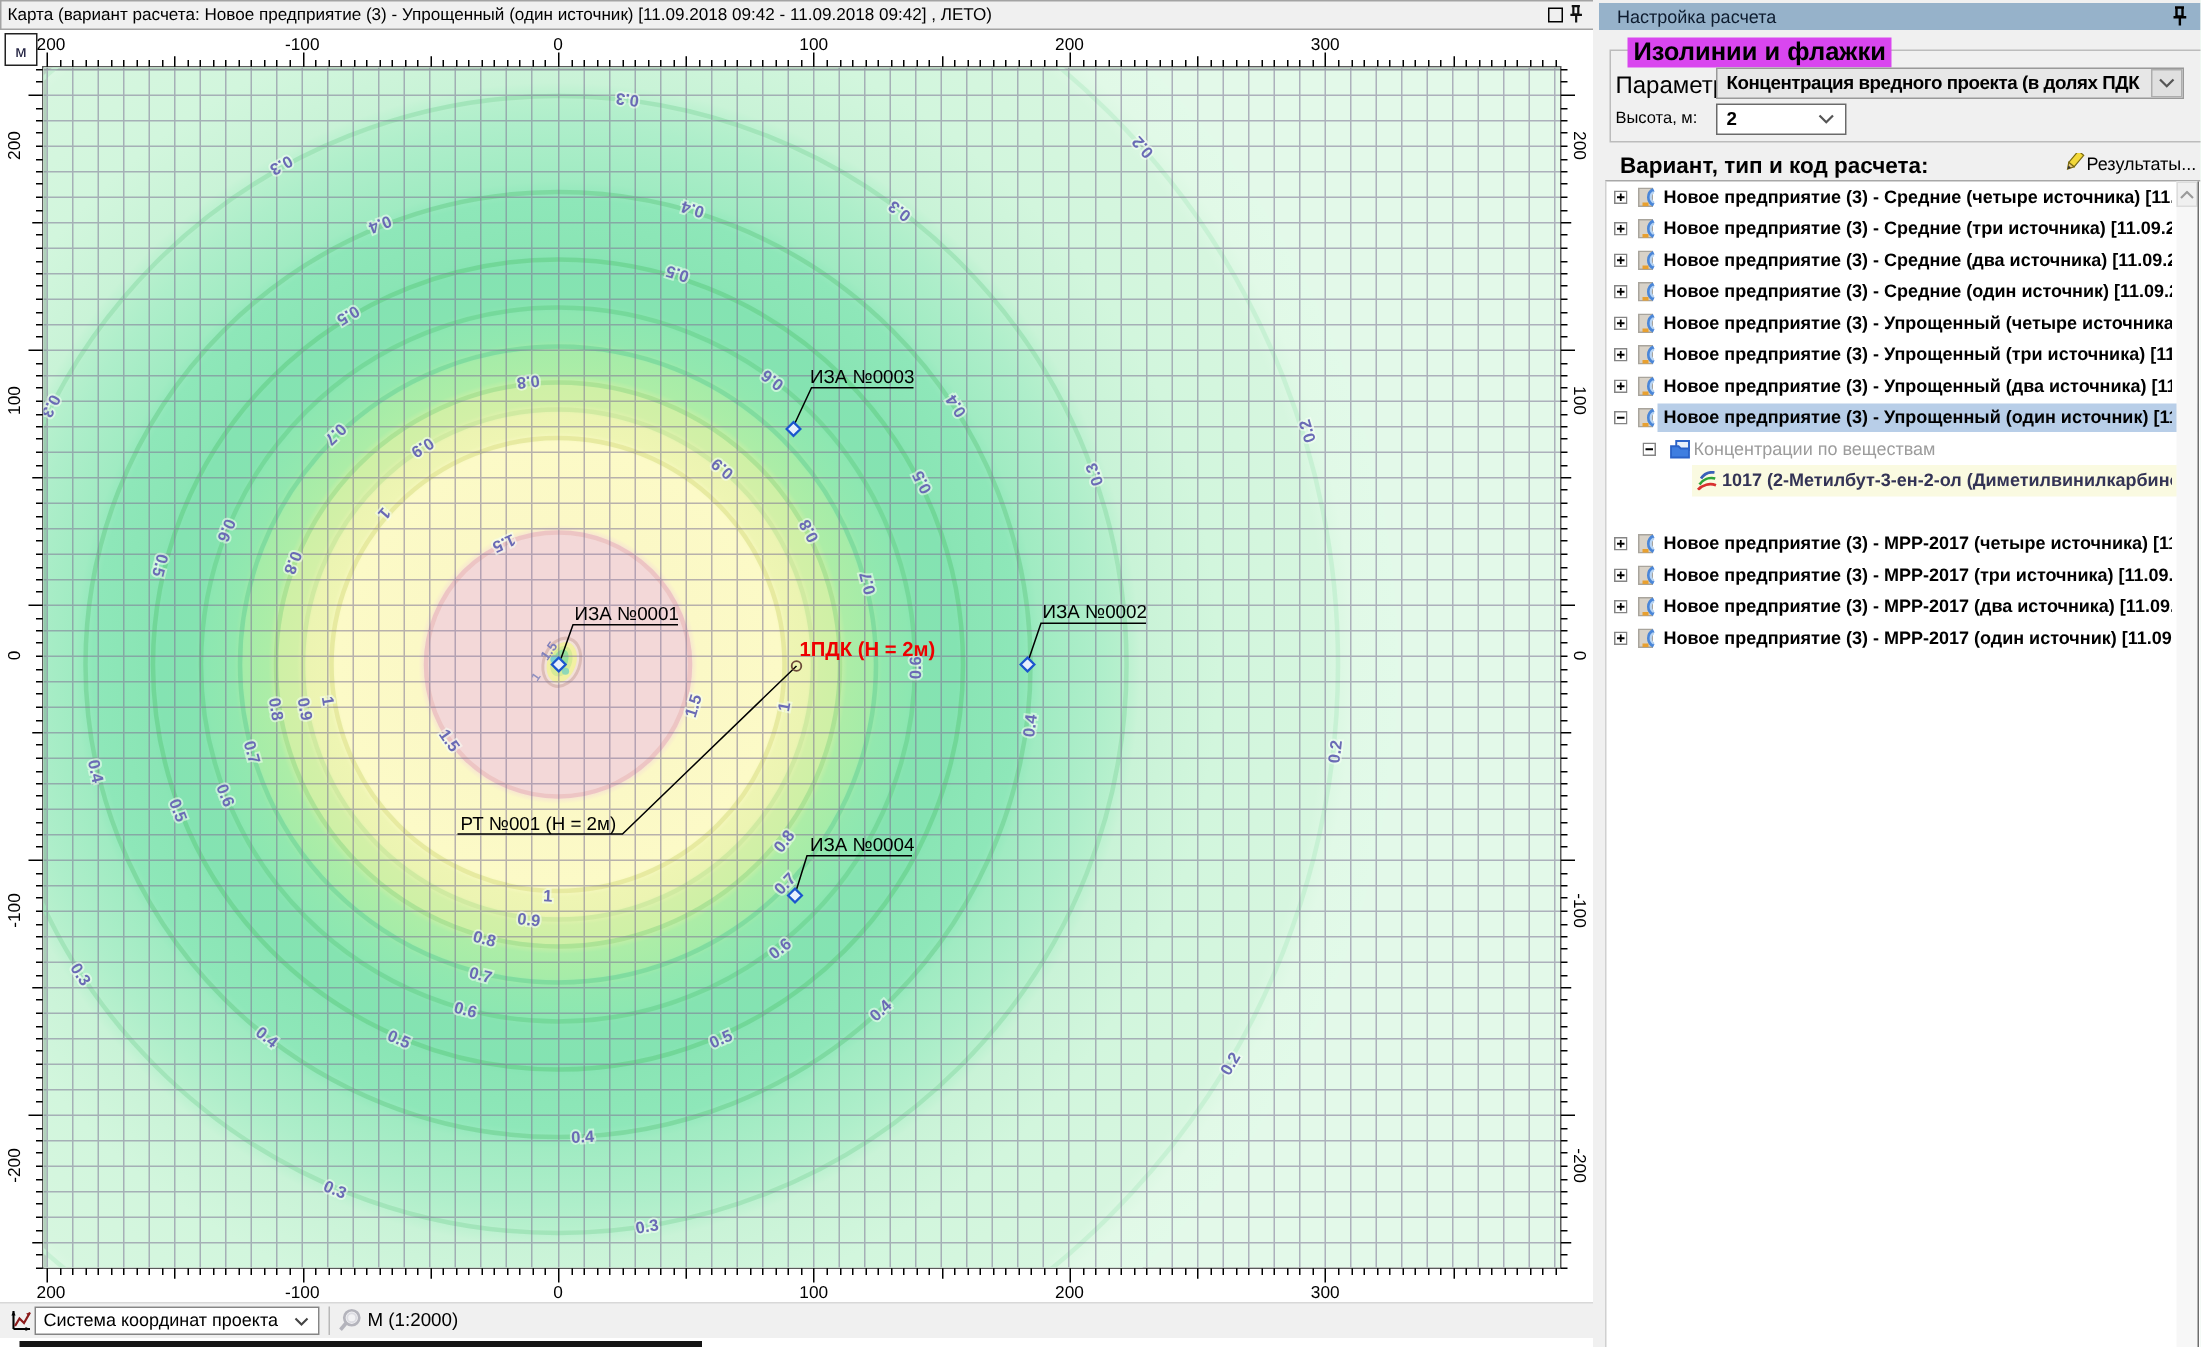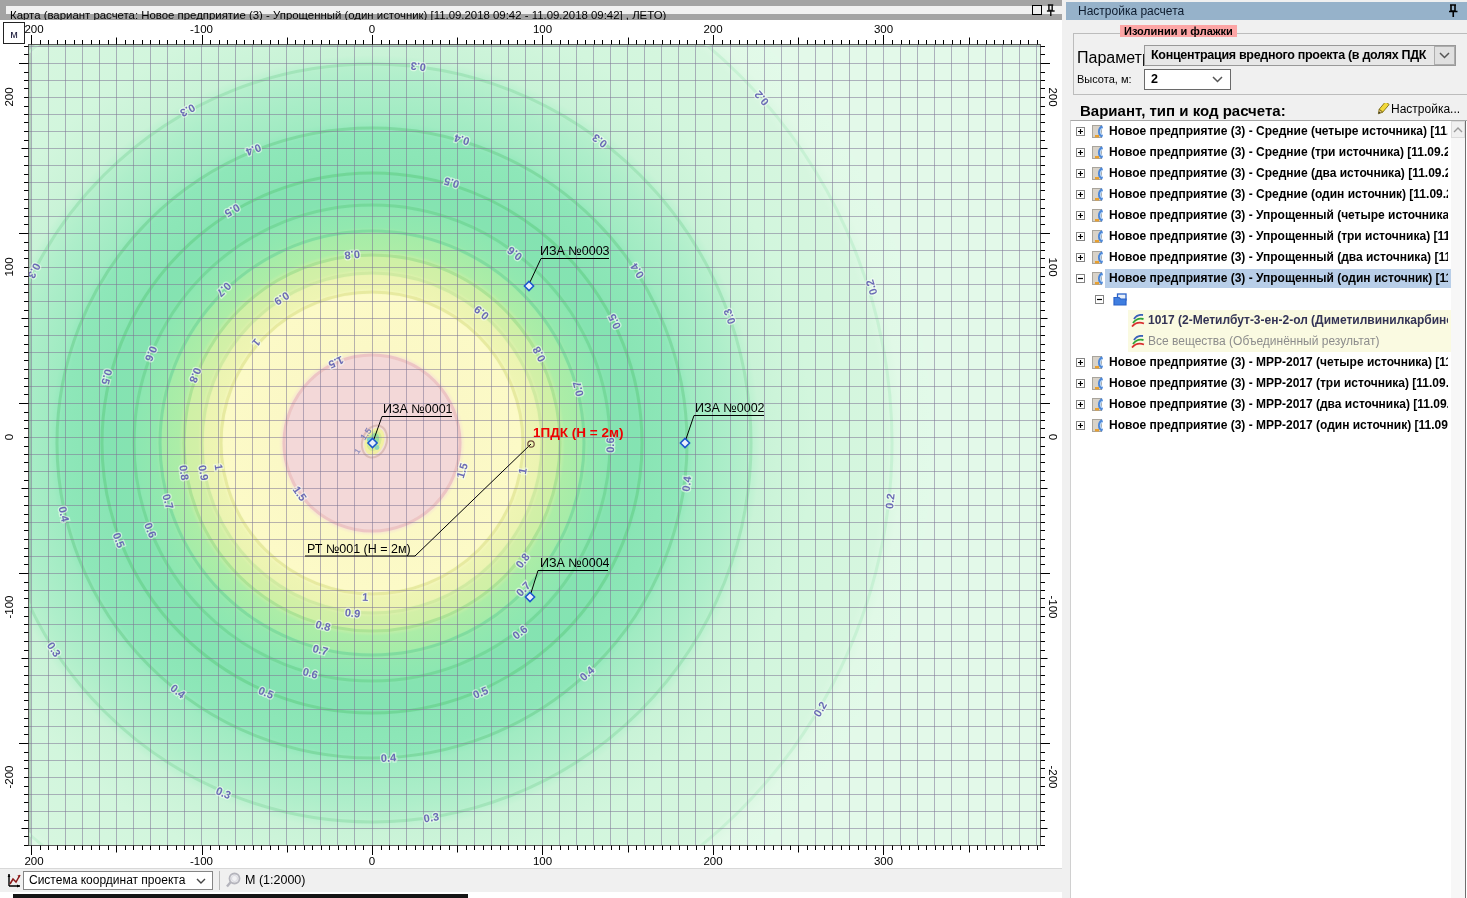--- a/index.html
+++ b/index.html
@@ -1,18 +1,18 @@
 <!DOCTYPE html>
 <html><head><meta charset="utf-8"><style>
 *{margin:0;padding:0;box-sizing:border-box}
 body{width:1467px;height:898px;position:relative;font-family:"Liberation Sans",sans-serif;background:#fff;overflow:hidden}
 .abs{position:absolute}
 </style></head><body>
 
-<div class="abs" style="left:0;top:0;width:1252px;height:20px;background:#f0f0f0;border:6px solid #a3a3a3;font-size:11.4px;color:#000;line-height:18px;padding-left:4px">Карта (вариант расчета: Новое предприятие (3) - Упрощенный (один источник) [11.09.2018 09:42 - 11.09.2018 09:42] , ЛЕТО)</div>
+<div class="abs" style="left:0;top:0;width:1252px;height:20px;background:#f0f0f0;border:1px solid #a3a3a3;font-size:11.4px;color:#000;line-height:18px;padding-left:4px">Карта (вариант расчета: Новое предприятие (3) - Упрощенный (один источник) [11.09.2018 09:42 - 11.09.2018 09:42] , ЛЕТО)</div>
 <div class="abs" style="left:1032px;top:5px;width:10px;height:10px;border:1.3px solid #000"></div>
 <div class="abs" style="left:1046px;top:3px"><svg width="10" height="13" viewBox="0 0 11 14">
       <path d="M2 1H8M3.2 1V7H6.8V1M1 7.5H9.5M5.25 8V13" stroke="#111" stroke-width="1.6" fill="none"></path>
     </svg></div>
 
 <svg class="abs" style="left:0;top:20px" width="1063" height="848" font-family="Liberation Sans,sans-serif">
 <rect x="0" y="0" width="1062" height="848" fill="#fff"></rect>
     <rect x="28.5" y="24.5" width="1012" height="801" fill="none" stroke="#5a5a5a" stroke-width="1"></rect>
     <rect x="3.5" y="2.5" width="21" height="21" fill="#fff" stroke="#222"></rect>
     <text x="14" y="18" text-anchor="middle" font-size="11" fill="#1a1a3a">м</text>
@@ -197,21 +197,21 @@
 <div class="abs" style="left:0;top:892px;width:1062px;height:6px;background:#fff"></div>
 <div class="abs" style="left:13px;top:893.5px;width:455px;height:4.5px;background:#151515"></div>
 
 <div class="abs" style="left:1062px;top:0;width:405px;height:898px;background:#f0f0f0"></div>
 <div class="abs" style="left:1066px;top:2px;width:401px;height:18px;background:#96b2ca;font-size:12px;color:#0d1b2e;line-height:18px;padding-left:12px">Настройка расчета</div>
 <div class="abs" style="left:1448px;top:4px"><svg width="11" height="14" viewBox="0 0 11 14">
       <path d="M2 1H8M3 1V7H7V1M1 7.5H9.5M5.25 8V13" stroke="#000" stroke-width="1.6" fill="none"></path>
     </svg></div>
 
 <div class="abs" style="left:1073px;top:33px;width:420px;height:62px;border:1px solid #bcbcbc"></div>
-<div class="abs" style="left:1120px;top:25px;background:#fca5a5;padding:0 4px;font-size:11px;font-weight:bold;color:#000">Изолинии и флажки</div>
+<div class="abs" style="left:1085px;top:25px;background:#d946ef;padding:0 4px;font-size:17px;font-weight:bold;color:#000">Изолинии и флажки</div>
 
 <div class="abs" style="left:1077px;top:49px;font-size:16px;color:#000">Параметр:</div>
 <div class="abs" style="left:1144px;top:45px;width:312px;height:21px;background:#e7e7e7;border:1px solid #999;font-size:12.5px;font-weight:bold;line-height:19px;padding-left:6px;letter-spacing:-0.3px;white-space:nowrap;overflow:hidden">Концентрация вредного проекта (в долях ПДК</div>
 <div class="abs" style="left:1434px;top:46px;width:21px;height:19px;background:#e0e0e0;border:1px solid #adadad"></div>
 <svg width="11" height="7" viewBox="0 0 11 7" class="abs" style="left:1439px;top:52px">
     <path d="M1 1L5.5 5.5L10 1" stroke="#555" stroke-width="1.5" fill="none"></path>
   </svg>
 
 <div class="abs" style="left:1077px;top:73px;font-size:11px;color:#000">Высота, м:</div>
 <div class="abs" style="left:1144px;top:69px;width:87px;height:21px;background:#fff;border:1px solid #6a6a6a;font-size:12.5px;font-weight:bold;line-height:19px;padding-left:6px">2</div>
@@ -220,21 +220,21 @@
   </svg>
 
 <div class="abs" style="left:1080px;top:102px;font-size:15px;font-weight:bold;color:#000">Вариант, тип и код расчета:</div>
 <div class="abs" style="left:1375px;top:102px"><svg width="15" height="13" viewBox="0 0 15 13">
       <g transform="rotate(40 7 6)">
         <rect x="5" y="-2" width="4.6" height="10" fill="#f2d83a" stroke="#7a6a10" stroke-width="0.8"></rect>
         <path d="M5 8L7.3 12L9.6 8Z" fill="#e8c87a" stroke="#7a6a10" stroke-width="0.8"></path>
         <path d="M6.2 9.8L7.3 12L8.4 9.8Z" fill="#333"></path>
       </g>
     </svg></div>
-<div class="abs" style="left:1391px;top:102px;font-size:12px;color:#000">Настройка...</div>
+<div class="abs" style="left:1391px;top:102px;font-size:12px;color:#000">Результаты...</div>
 
 <div class="abs" style="left:1070px;top:120px;width:397px;height:778px;background:#fff;border-top:1px solid #a8a8a8;border-left:1px solid #d0d0d0"></div>
 <div class="abs" style="left:1070px;top:121px;width:395px;height:777px;overflow:hidden">
 <div style="position:absolute;left:0;top:0px;width:100%;height:21px">
       <svg width="9" height="9" viewBox="0 0 9 9" style="position:absolute;left:6px;top:6px">
         <rect x="0.5" y="0.5" width="8" height="8" fill="#fff" stroke="#848484"></rect>
         <path d="M2 4.5H7M4.5 2V7" stroke="#000" stroke-width="1.2"></path>
       </svg>
       <div style="position:absolute;left:22px;top:4px;width:15px;height:13px">
         <svg width="14" height="13" viewBox="0 0 14 13" style="position:absolute;left:0;top:0">
@@ -356,43 +356,33 @@
       <svg width="9" height="9" viewBox="0 0 9 9" style="position:absolute;left:25px;top:6px">
         <rect x="0.5" y="0.5" width="8" height="8" fill="#fff" stroke="#848484"></rect>
         <path d="M2 4.5H7" stroke="#000" stroke-width="1.2"></path>
       </svg>
       <div style="position:absolute;left:43px;top:4px;width:15px;height:13px">
         <svg width="14" height="13" viewBox="0 0 14 13" style="position:absolute;left:0;top:0">
           <rect x="4.5" y="1" width="8.5" height="6" fill="#e8f0fa" stroke="#2a62c8" stroke-width="1.3"></rect>
           <path d="M1 4.5H6L7.5 6H13V12H1Z" fill="#3f7ee0" stroke="#2a62c8" stroke-width="1.2"></path>
         </svg>
       </div>
+      <div style="position:absolute;left:59px;top:3px;right:17px;height:17px;overflow:hidden;white-space:nowrap;font-size:12px;font-weight:normal;color:#9c9c9c">Концентрации по веществам</div>
     </div>
     <div style="position:absolute;left:0;top:189px;width:100%;height:21px">
       <div style="position:absolute;left:58px;top:0;right:0;height:21px;background:#fafae1"></div>
       <div style="position:absolute;left:60px;top:4px;width:15px;height:13px">
         <svg width="15" height="13" viewBox="0 0 15 13" style="position:absolute;left:0;top:0">
           <path d="M4 5 A 9 9 0 0 1 13 1" fill="none" stroke="#3a60b8" stroke-width="1.8"></path>
           <path d="M3 9 A 10 10 0 0 1 13.5 5" fill="none" stroke="#30a438" stroke-width="1.8"></path>
           <path d="M2 12.5 A 11 11 0 0 1 14 9.5" fill="none" stroke="#d83030" stroke-width="1.8"></path>
         </svg>
       </div>
       <div style="position:absolute;left:78px;top:3px;right:17px;height:17px;overflow:hidden;white-space:nowrap;font-size:12px;font-weight:bold;color:#333355">1017 (2-Метилбут-3-ен-2-ол (Диметилвинилкарбинол) [11.09.2018]</div>
     </div>
-    <div style="position:absolute;left:0;top:210px;width:100%;height:21px">
-      <div style="position:absolute;left:58px;top:0;right:0;height:21px;background:#fafae1"></div>
-      <div style="position:absolute;left:60px;top:4px;width:15px;height:13px">
-        <svg width="15" height="13" viewBox="0 0 15 13" style="position:absolute;left:0;top:0">
-          <path d="M4 5 A 9 9 0 0 1 13 1" fill="none" stroke="#3a60b8" stroke-width="1.8"></path>
-          <path d="M3 9 A 10 10 0 0 1 13.5 5" fill="none" stroke="#30a438" stroke-width="1.8"></path>
-          <path d="M2 12.5 A 11 11 0 0 1 14 9.5" fill="none" stroke="#d83030" stroke-width="1.8"></path>
-        </svg>
-      </div>
-      <div style="position:absolute;left:78px;top:3px;right:17px;height:17px;overflow:hidden;white-space:nowrap;font-size:12px;font-weight:normal;color:#8c8c8c">Все вещества (Объединённый результат)</div>
-    </div>
     <div style="position:absolute;left:0;top:231px;width:100%;height:21px">
       <svg width="9" height="9" viewBox="0 0 9 9" style="position:absolute;left:6px;top:6px">
         <rect x="0.5" y="0.5" width="8" height="8" fill="#fff" stroke="#848484"></rect>
         <path d="M2 4.5H7M4.5 2V7" stroke="#000" stroke-width="1.2"></path>
       </svg>
       <div style="position:absolute;left:22px;top:4px;width:15px;height:13px">
         <svg width="14" height="13" viewBox="0 0 14 13" style="position:absolute;left:0;top:0">
           <rect x="0.5" y="0.5" width="9" height="12" fill="#d8d2c8" stroke="#a8a49c"></rect>
           <path d="M10.5 1.5 A5.5 5.5 0 0 0 10.5 11.5" fill="none" stroke="#4a86d8" stroke-width="2.6"></path>
           <path d="M10.5 3 A4 4 0 0 0 10.5 10" fill="none" stroke="#b8d4f2" stroke-width="1.4"></path>

